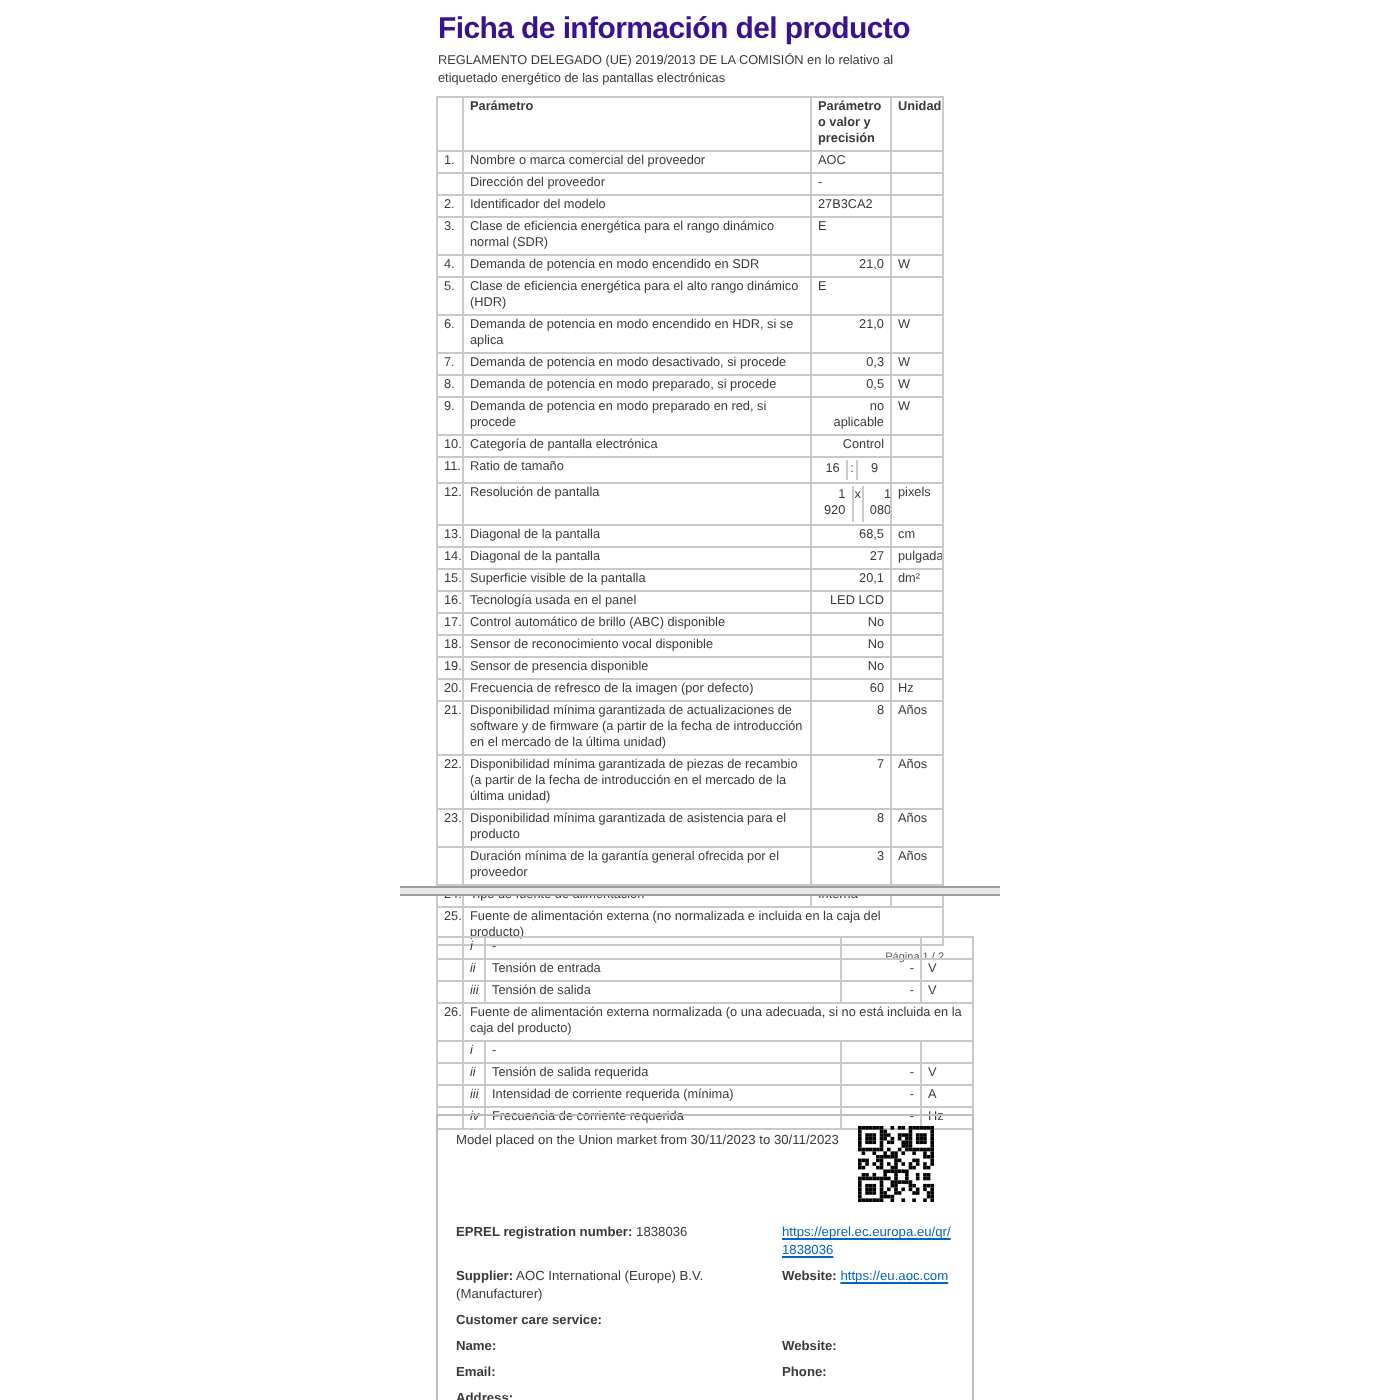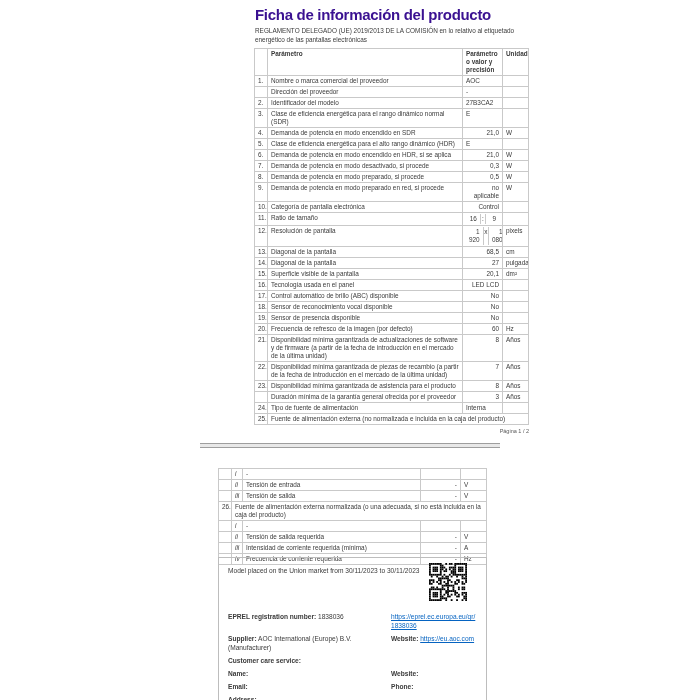--- a/index.html
+++ b/index.html
@@ -1,21 +1,21 @@
 <!DOCTYPE html>
 <html><head>
 <meta charset="utf-8">
 <style>
   html,body{margin:0;padding:0;}
   body{
     width:700px;height:700px;position:relative;background:#ffffff;
     font-family:"Liberation Sans",sans-serif;color:#3a3a3a;
     -webkit-font-smoothing:antialiased;
   }
-  .doc{position:absolute;left:218px;top:6px;width:275px;margin-left:36px;}
+  .doc{position:absolute;left:218px;top:6px;width:254px;}
   .title{font-size:15px;font-weight:bold;color:#3a1191;margin:0 0 4px 1px;letter-spacing:-0.3px;}
   .subtitle{font-size:6.4px;line-height:8.5px;margin:0 0 4px 1px;}
   table.fiche{border-collapse:collapse;width:100%;table-layout:fixed;}
   table.fiche td,table.fiche th{
     border:1px solid #c9c9c9;font-size:6.4px;line-height:8px;
     padding:1px 3px;vertical-align:top;overflow:hidden;
   }
   table.fiche th{text-align:left;font-weight:bold;}
   .c-num{width:13px;}
   .c-let{width:11px;}

